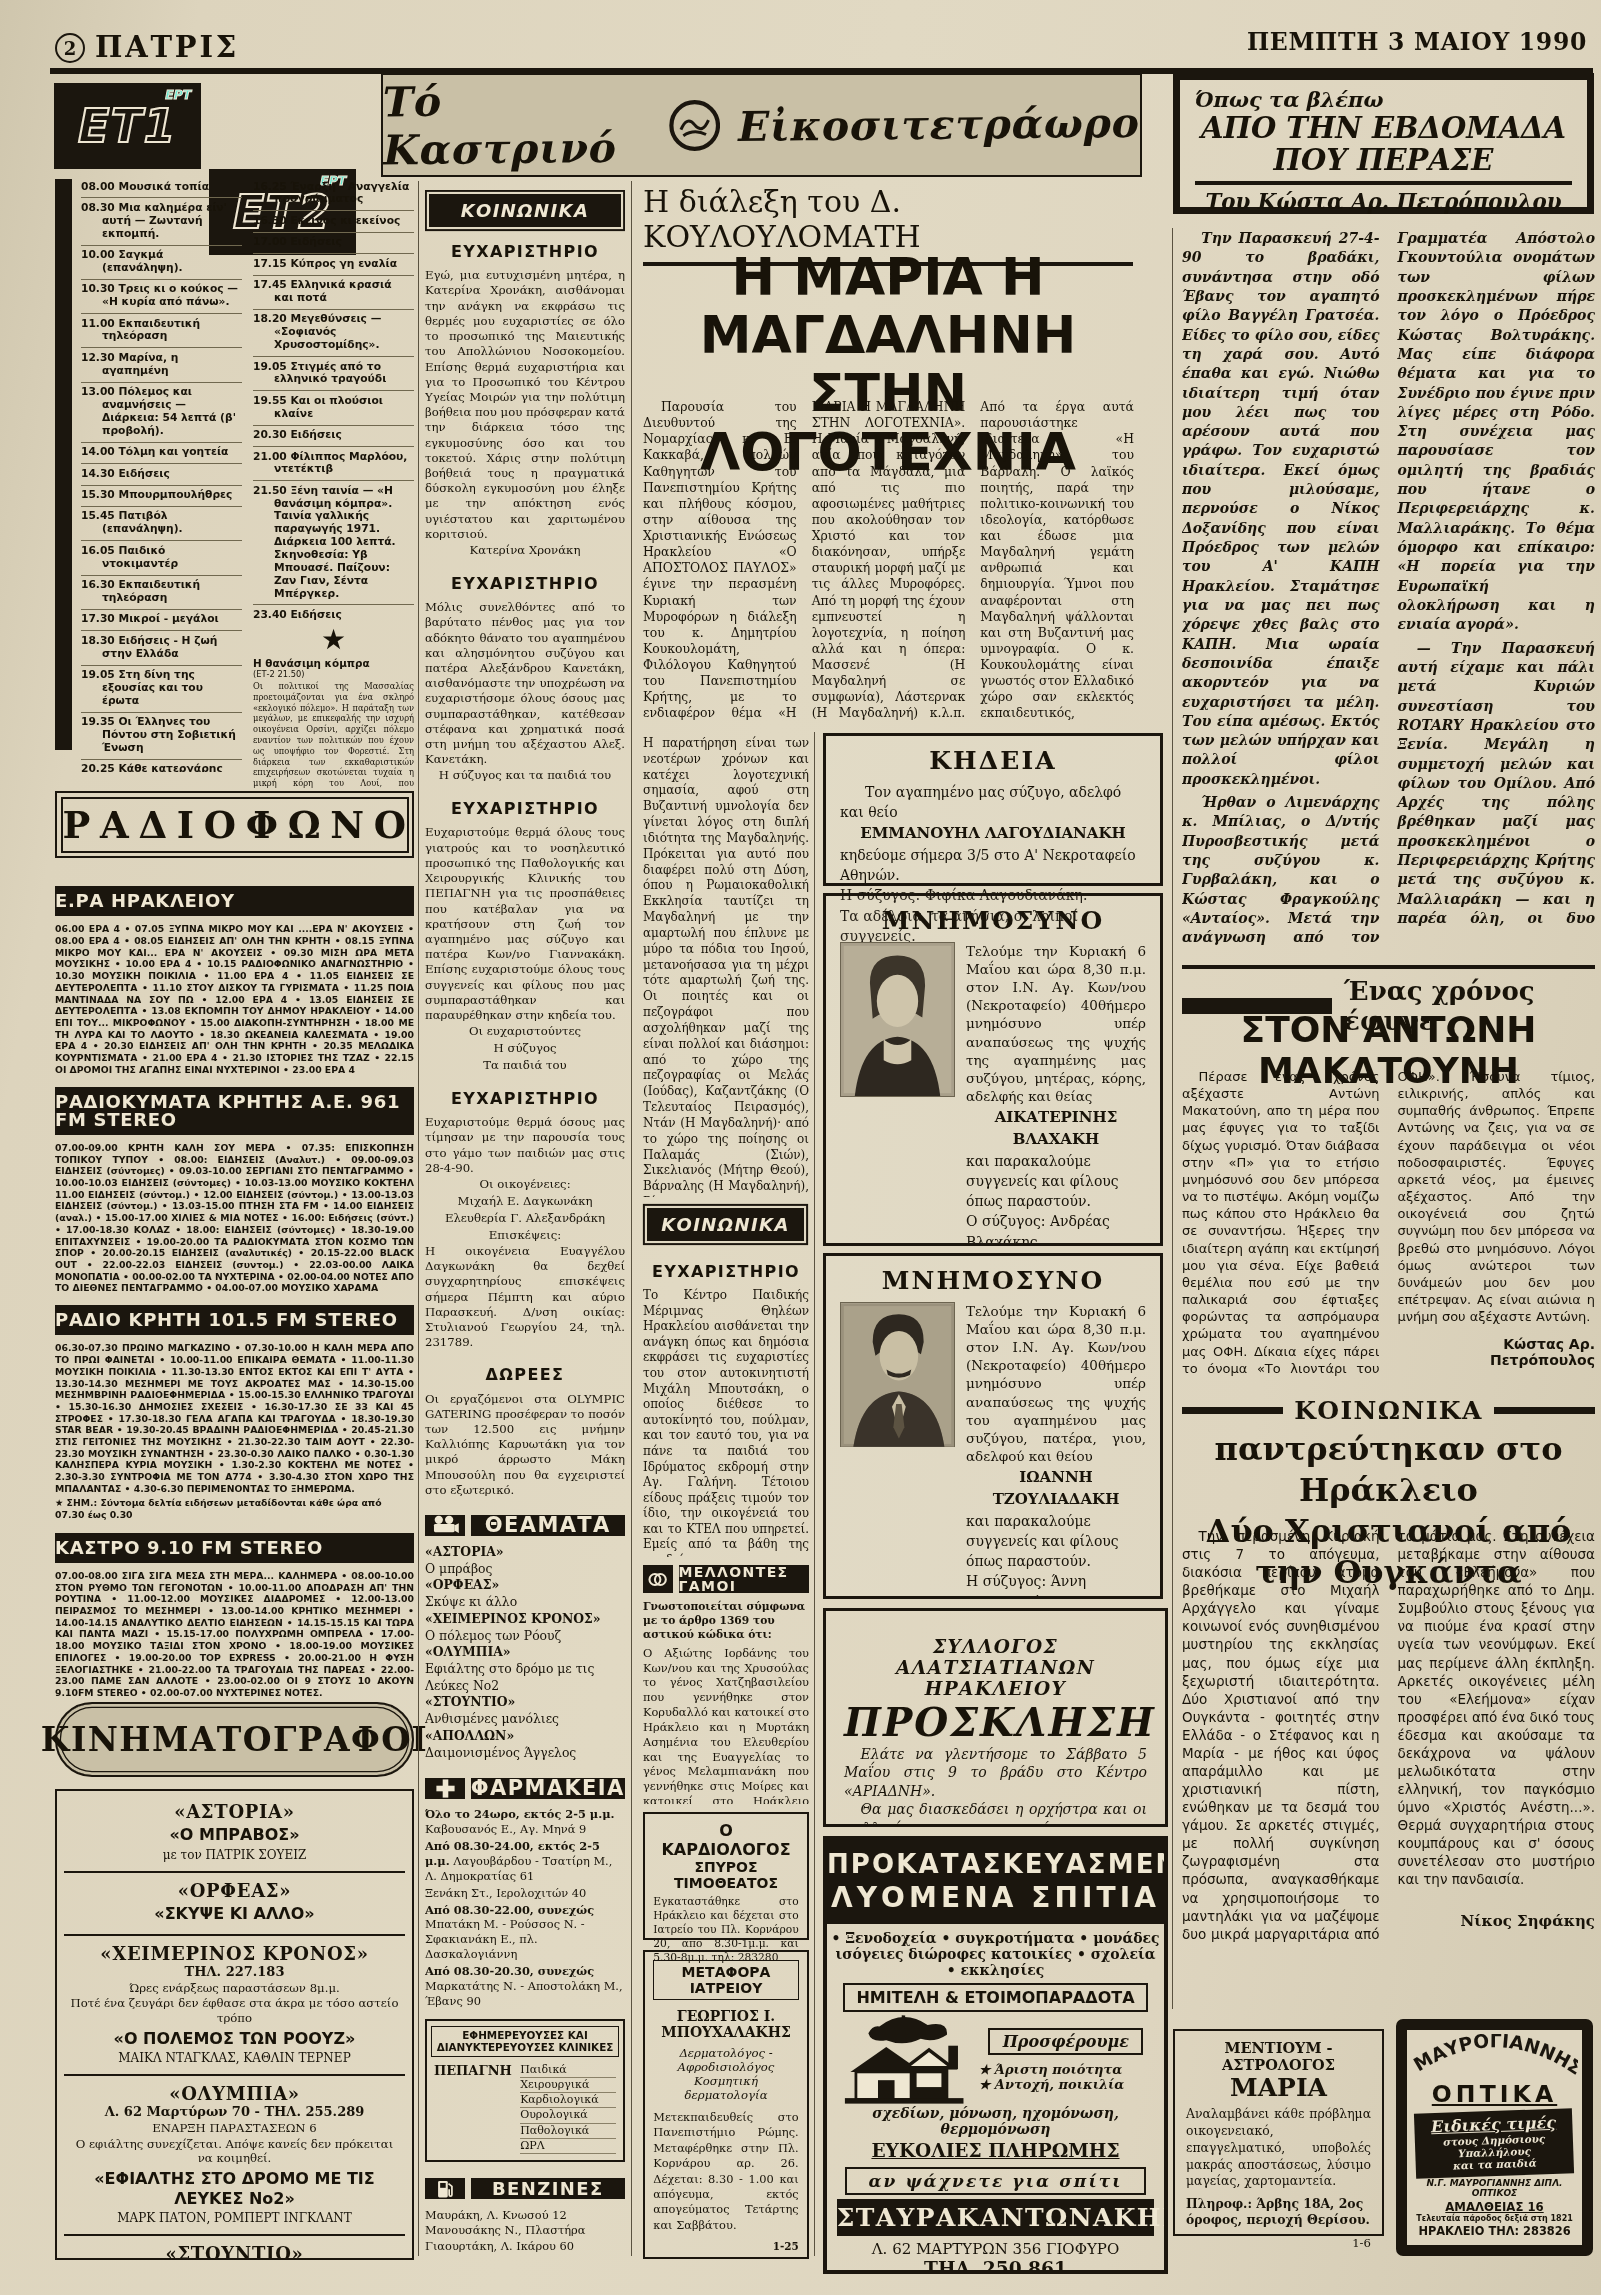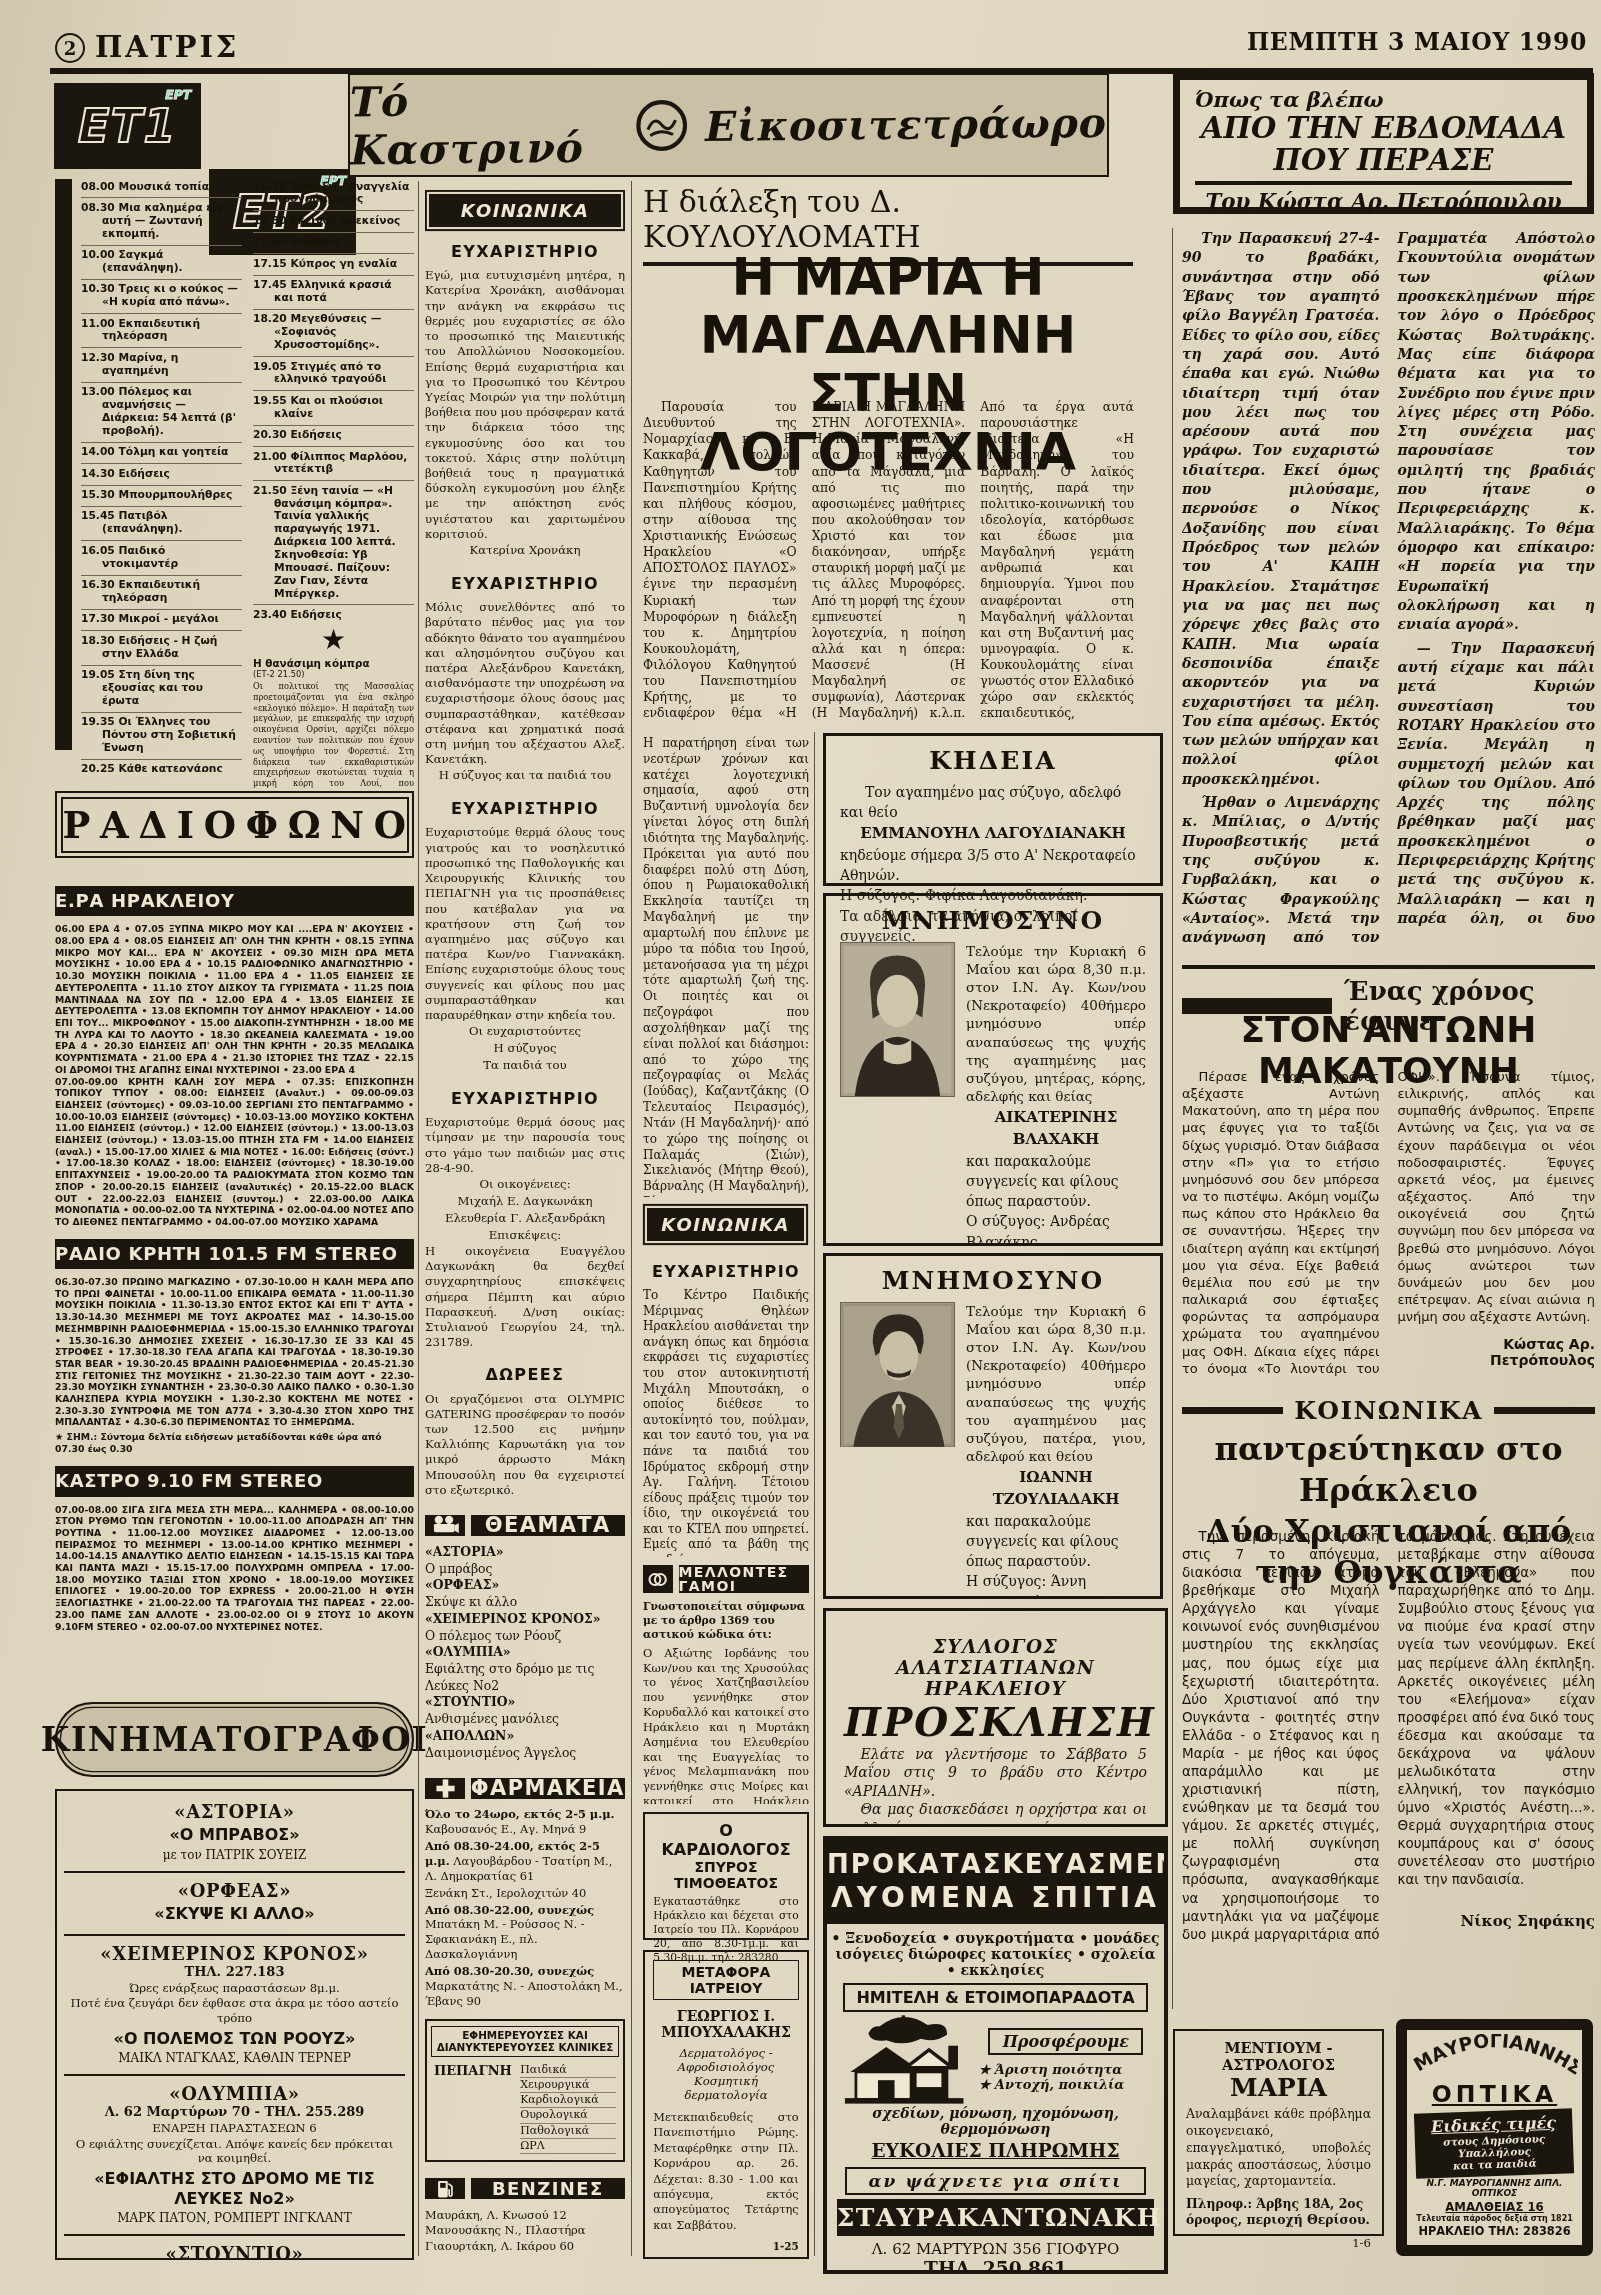--- a/index.html
+++ b/index.html
@@ -88,21 +88,21 @@
   <div class="abs ink" style="left:50px;top:68px;width:1543px;height:6.2px"></div>
 
   <div class="abs ertbox" style="left:54px;top:83px;width:147px;height:86px">
     <span class="tag">ΕΡΤ</span>
     <span class="big">ET1</span>
   </div>
   <div class="abs ertbox" style="left:209px;top:83px;width:147px;height:86px">
     <span class="tag">ΕΡΤ</span>
     <span class="big">ET2</span>
   </div>
-  <div id="banner" class="abs" style="left:348px;top:73px;width:761px;height:104px">
+  <div id="banner" class="abs" style="left:381px;top:73px;width:761px;height:104px">
     <span class="scr">Τό Καστρινό</span>
     <svg width="59" height="59" viewBox="0 0 86 86">
       <circle cx="43" cy="43" r="39" fill="none" stroke="#1b160e" stroke-width="7"></circle>
       <path d="M20 50 Q30 26 43 42 Q56 58 66 34 M24 60 Q42 48 62 58" fill="none" stroke="#1b160e" stroke-width="5"></path>
     </svg>
     <span class="scr">Εἰκοσιτετράωρο</span>
   </div>
 
   <div class="abs" style="left:1173px;top:73px;width:421px;height:141px;border:7px solid #1b160e;padding:7px 15px 5.5px">
     <div class="b i" style="font-size:21px">Όπως τα βλέπω</div>
@@ -163,20 +163,21 @@
   <div class="abs dbl" style="left:55px;top:791px;width:359px">
     <div class="ctr b" style="font-size:37px;letter-spacing:9.7px;padding:4.1px 0">ΡΑΔΙΟΦΩΝΟ</div>
   </div>
   <div class="abs clip" style="left:55px;top:875px;width:359px;height:821px">
       <div>
       <div class="stname">Ε.ΡΑ ΗΡΑΚΛΕΙΟΥ</div>
       <div class="stprog">06.00 ΕΡΑ 4 • 07.05 ΞΥΠΝΑ ΜΙΚΡΟ ΜΟΥ ΚΑΙ ....ΕΡΑ Ν' ΑΚΟΥΣΕΙΣ • 08.00 ΕΡΑ 4 • 08.05 ΕΙΔΗΣΕΙΣ ΑΠ' ΟΛΗ ΤΗΝ ΚΡΗΤΗ • 08.15 ΞΥΠΝΑ ΜΙΚΡΟ ΜΟΥ ΚΑΙ... ΕΡΑ Ν' ΑΚΟΥΣΕΙΣ • 09.30 ΜΙΣΗ ΩΡΑ ΜΕΤΑ ΜΟΥΣΙΚΗΣ • 10.00 ΕΡΑ 4 • 10.15 ΡΑΔΙΟΦΩΝΙΚΟ ΑΝΑΓΝΩΣΤΗΡΙΟ • 10.30 ΜΟΥΣΙΚΗ ΠΟΙΚΙΛΙΑ • 11.00 ΕΡΑ 4 • 11.05 ΕΙΔΗΣΕΙΣ ΣΕ ΔΕΥΤΕΡΟΛΕΠΤΑ • 11.10 ΣΤΟΥ ΔΙΣΚΟΥ ΤΑ ΓΥΡΙΣΜΑΤΑ • 11.25 ΠΟΙΑ ΜΑΝΤΙΝΑΔΑ ΝΑ ΣΟΥ ΠΩ • 12.00 ΕΡΑ 4 • 13.05 ΕΙΔΗΣΕΙΣ ΣΕ ΔΕΥΤΕΡΟΛΕΠΤΑ • 13.08 ΕΚΠΟΜΠΗ ΤΟΥ ΔΗΜΟΥ ΗΡΑΚΛΕΙΟΥ • 14.00 ΕΠΙ ΤΟΥ... ΜΙΚΡΟΦΩΝΟΥ • 15.00 ΔΙΑΚΟΠΗ-ΣΥΝΤΗΡΗΣΗ • 18.00 ΜΕ ΤΗ ΛΥΡΑ ΚΑΙ ΤΟ ΛΑΟΥΤΟ • 18.30 ΩΚΕΑΝΕΙΑ ΚΑΛΕΣΜΑΤΑ • 19.00 ΕΡΑ 4 • 20.30 ΕΙΔΗΣΕΙΣ ΑΠ' ΟΛΗ ΤΗΝ ΚΡΗΤΗ • 20.35 ΜΕΛΩΔΙΚΑ ΚΟΥΡΝΤΙΣΜΑΤΑ • 21.00 ΕΡΑ 4 • 21.30 ΙΣΤΟΡΙΕΣ ΤΗΣ ΤΖΑΖ • 22.15 ΟΙ ΔΡΟΜΟΙ ΤΗΣ ΑΓΑΠΗΣ ΕΙΝΑΙ ΝΥΧΤΕΡΙΝΟΙ • 23.00 ΕΡΑ 4</div>
 
     </div>
       <div>
+      <div class="stname">ΡΑΔΙΟΚΥΜΑΤΑ ΚΡΗΤΗΣ Α.Ε. 961 FM STEREO</div>
       <div class="stprog">07.00-09.00 ΚΡΗΤΗ ΚΑΛΗ ΣΟΥ ΜΕΡΑ • 07.35: ΕΠΙΣΚΟΠΗΣΗ ΤΟΠΙΚΟΥ ΤΥΠΟΥ • 08.00: ΕΙΔΗΣΕΙΣ (Αναλυτ.) • 09.00-09.03 ΕΙΔΗΣΕΙΣ (σύντομες) • 09.03-10.00 ΣΕΡΓΙΑΝΙ ΣΤΟ ΠΕΝΤΑΓΡΑΜΜΟ • 10.00-10.03 ΕΙΔΗΣΕΙΣ (σύντομες) • 10.03-13.00 ΜΟΥΣΙΚΟ ΚΟΚΤΕΗΛ 11.00 ΕΙΔΗΣΕΙΣ (σύντομ.) • 12.00 ΕΙΔΗΣΕΙΣ (σύντομ.) • 13.00-13.03 ΕΙΔΗΣΕΙΣ (σύντομ.) • 13.03-15.00 ΠΤΗΣΗ ΣΤΑ FM • 14.00 ΕΙΔΗΣΕΙΣ (αναλ.) • 15.00-17.00 ΧΙΛΙΕΣ &amp; ΜΙΑ ΝΟΤΕΣ • 16.00: Ειδήσεις (σύντ.) • 17.00-18.30 ΚΟΛΑΖ • 18.00: ΕΙΔΗΣΕΙΣ (σύντομες) • 18.30-19.00 ΕΠΙΤΑΧΥΝΣΕΙΣ • 19.00-20.00 ΤΑ ΡΑΔΙΟΚΥΜΑΤΑ ΣΤΟΝ ΚΟΣΜΟ ΤΩΝ ΣΠΟΡ • 20.00-20.15 ΕΙΔΗΣΕΙΣ (αναλυτικές) • 20.15-22.00 BLACK OUT • 22.00-22.03 ΕΙΔΗΣΕΙΣ (συντομ.) • 22.03-00.00 ΛΑΙΚΑ ΜΟΝΟΠΑΤΙΑ • 00.00-02.00 ΤΑ ΝΥΧΤΕΡΙΝΑ • 02.00-04.00 ΝΟΤΕΣ ΑΠΟ ΤΟ ΔΙΕΘΝΕΣ ΠΕΝΤΑΓΡΑΜΜΟ • 04.00-07.00 ΜΟΥΣΙΚΟ ΧΑΡΑΜΑ</div>
 
     </div>
       <div>
       <div class="stname">ΡΑΔΙΟ ΚΡΗΤΗ 101.5 FM STEREO</div>
       <div class="stprog">06.30-07.30 ΠΡΩΙΝΟ ΜΑΓΚΑΖΙΝΟ • 07.30-10.00 Η ΚΑΛΗ ΜΕΡΑ ΑΠΟ ΤΟ ΠΡΩΙ ΦΑΙΝΕΤΑΙ • 10.00-11.00 ΕΠΙΚΑΙΡΑ ΘΕΜΑΤΑ • 11.00-11.30 ΜΟΥΣΙΚΗ ΠΟΙΚΙΛΙΑ • 11.30-13.30 ΕΝΤΟΣ ΕΚΤΟΣ ΚΑΙ ΕΠΙ Τ' ΑΥΤΑ • 13.30-14.30 ΜΕΣΗΜΕΡΙ ΜΕ ΤΟΥΣ ΑΚΡΟΑΤΕΣ ΜΑΣ • 14.30-15.00 ΜΕΣΗΜΒΡΙΝΗ ΡΑΔΙΟΕΦΗΜΕΡΙΔΑ • 15.00-15.30 ΕΛΛΗΝΙΚΟ ΤΡΑΓΟΥΔΙ • 15.30-16.30 ΔΗΜΟΣΙΕΣ ΣΧΕΣΕΙΣ • 16.30-17.30 ΣΕ 33 ΚΑΙ 45 ΣΤΡΟΦΕΣ • 17.30-18.30 ΓΕΛΑ ΑΓΑΠΑ ΚΑΙ ΤΡΑΓΟΥΔΑ • 18.30-19.30 STAR BEAR • 19.30-20.45 ΒΡΑΔΙΝΗ ΡΑΔΙΟΕΦΗΜΕΡΙΔΑ • 20.45-21.30 ΣΤΙΣ ΓΕΙΤΟΝΙΕΣ ΤΗΣ ΜΟΥΣΙΚΗΣ • 21.30-22.30 ΤΑΙΜ ΑΟΥΤ • 22.30-23.30 ΜΟΥΣΙΚΗ ΣΥΝΑΝΤΗΣΗ • 23.30-0.30 ΛΑΙΚΟ ΠΑΛΚΟ • 0.30-1.30 ΚΑΛΗΣΠΕΡΑ ΚΥΡΙΑ ΜΟΥΣΙΚΗ • 1.30-2.30 ΚΟΚΤΕΗΛ ΜΕ ΝΟΤΕΣ • 2.30-3.30 ΣΥΝΤΡΟΦΙΑ ΜΕ ΤΟΝ Α774 • 3.30-4.30 ΣΤΟΝ ΧΩΡΟ ΤΗΣ ΜΠΑΛΑΝΤΑΣ • 4.30-6.30 ΠΕΡΙΜΕΝΟΝΤΑΣ ΤΟ ΞΗΜΕΡΩΜΑ.</div>
       <div class="stnote">★ ΣΗΜ.: Σύντομα δελτία ειδήσεων μεταδίδονται κάθε ώρα από 07.30 έως 0.30</div>
 
     </div>
       <div>

